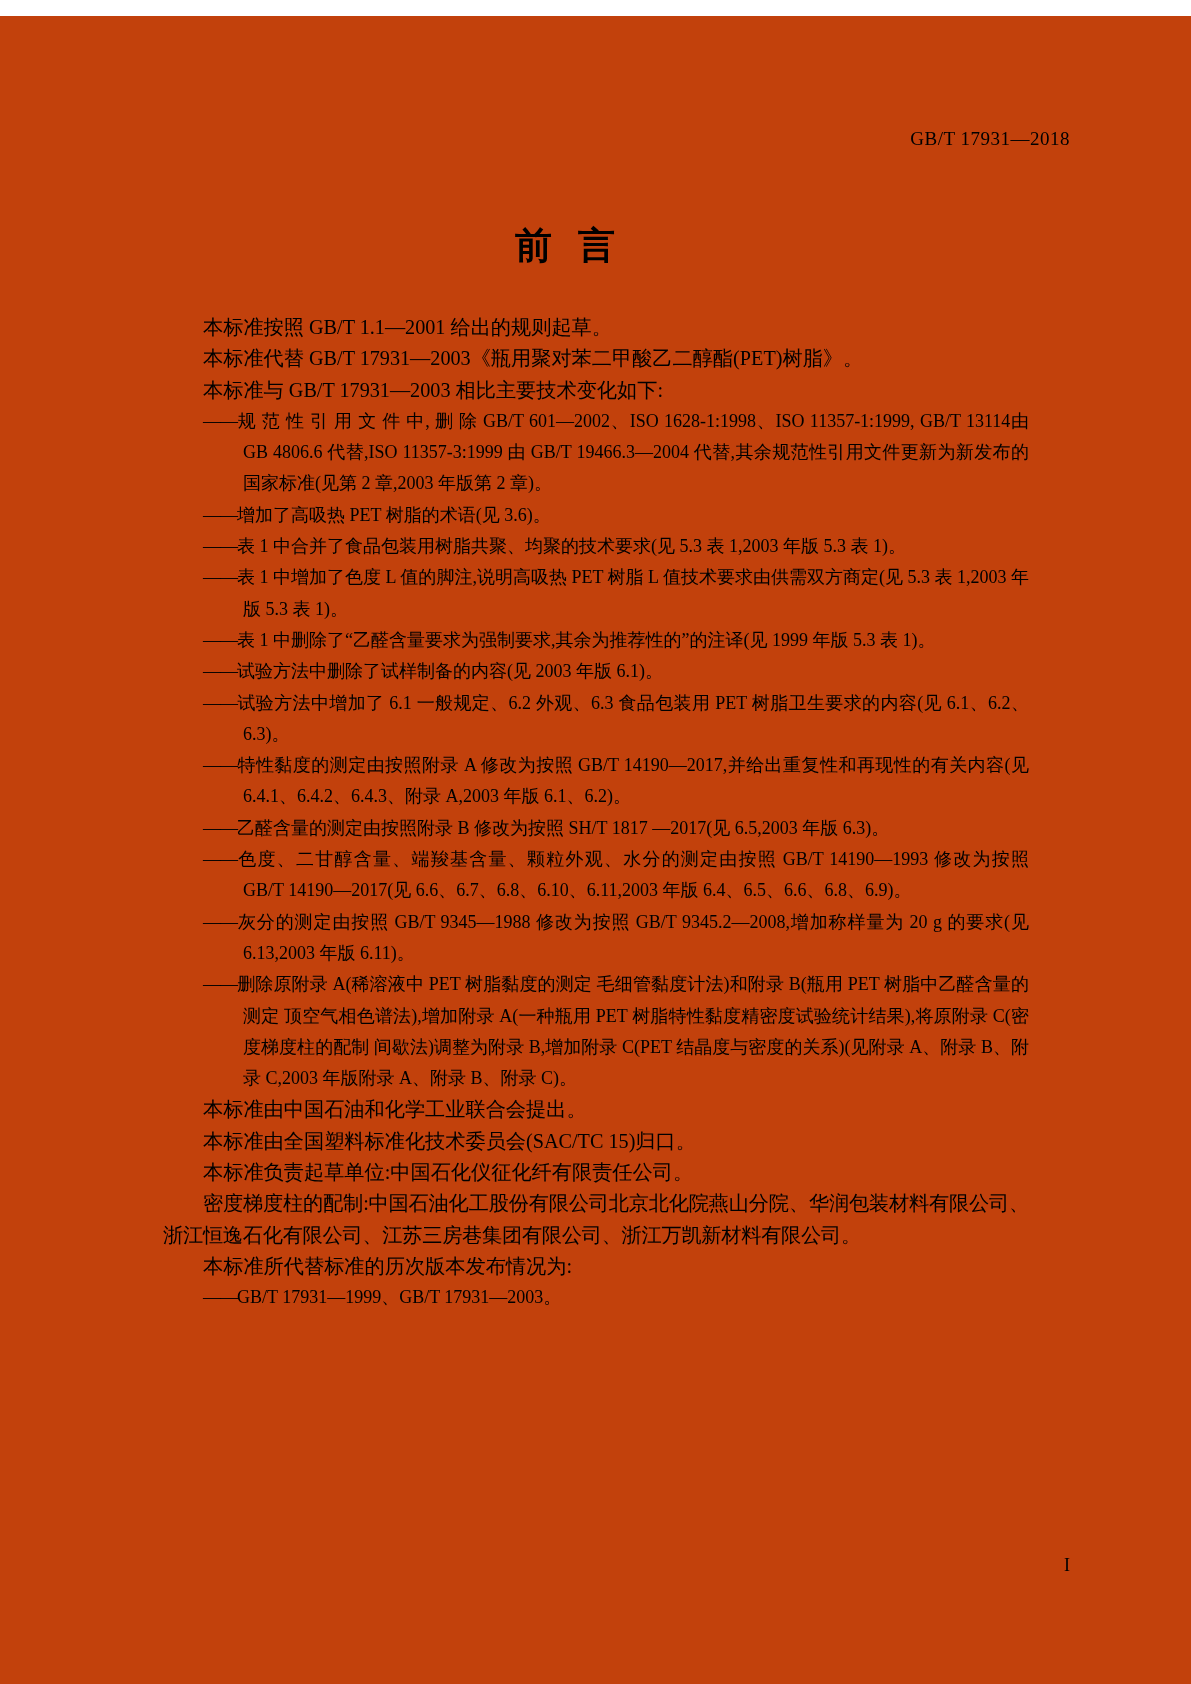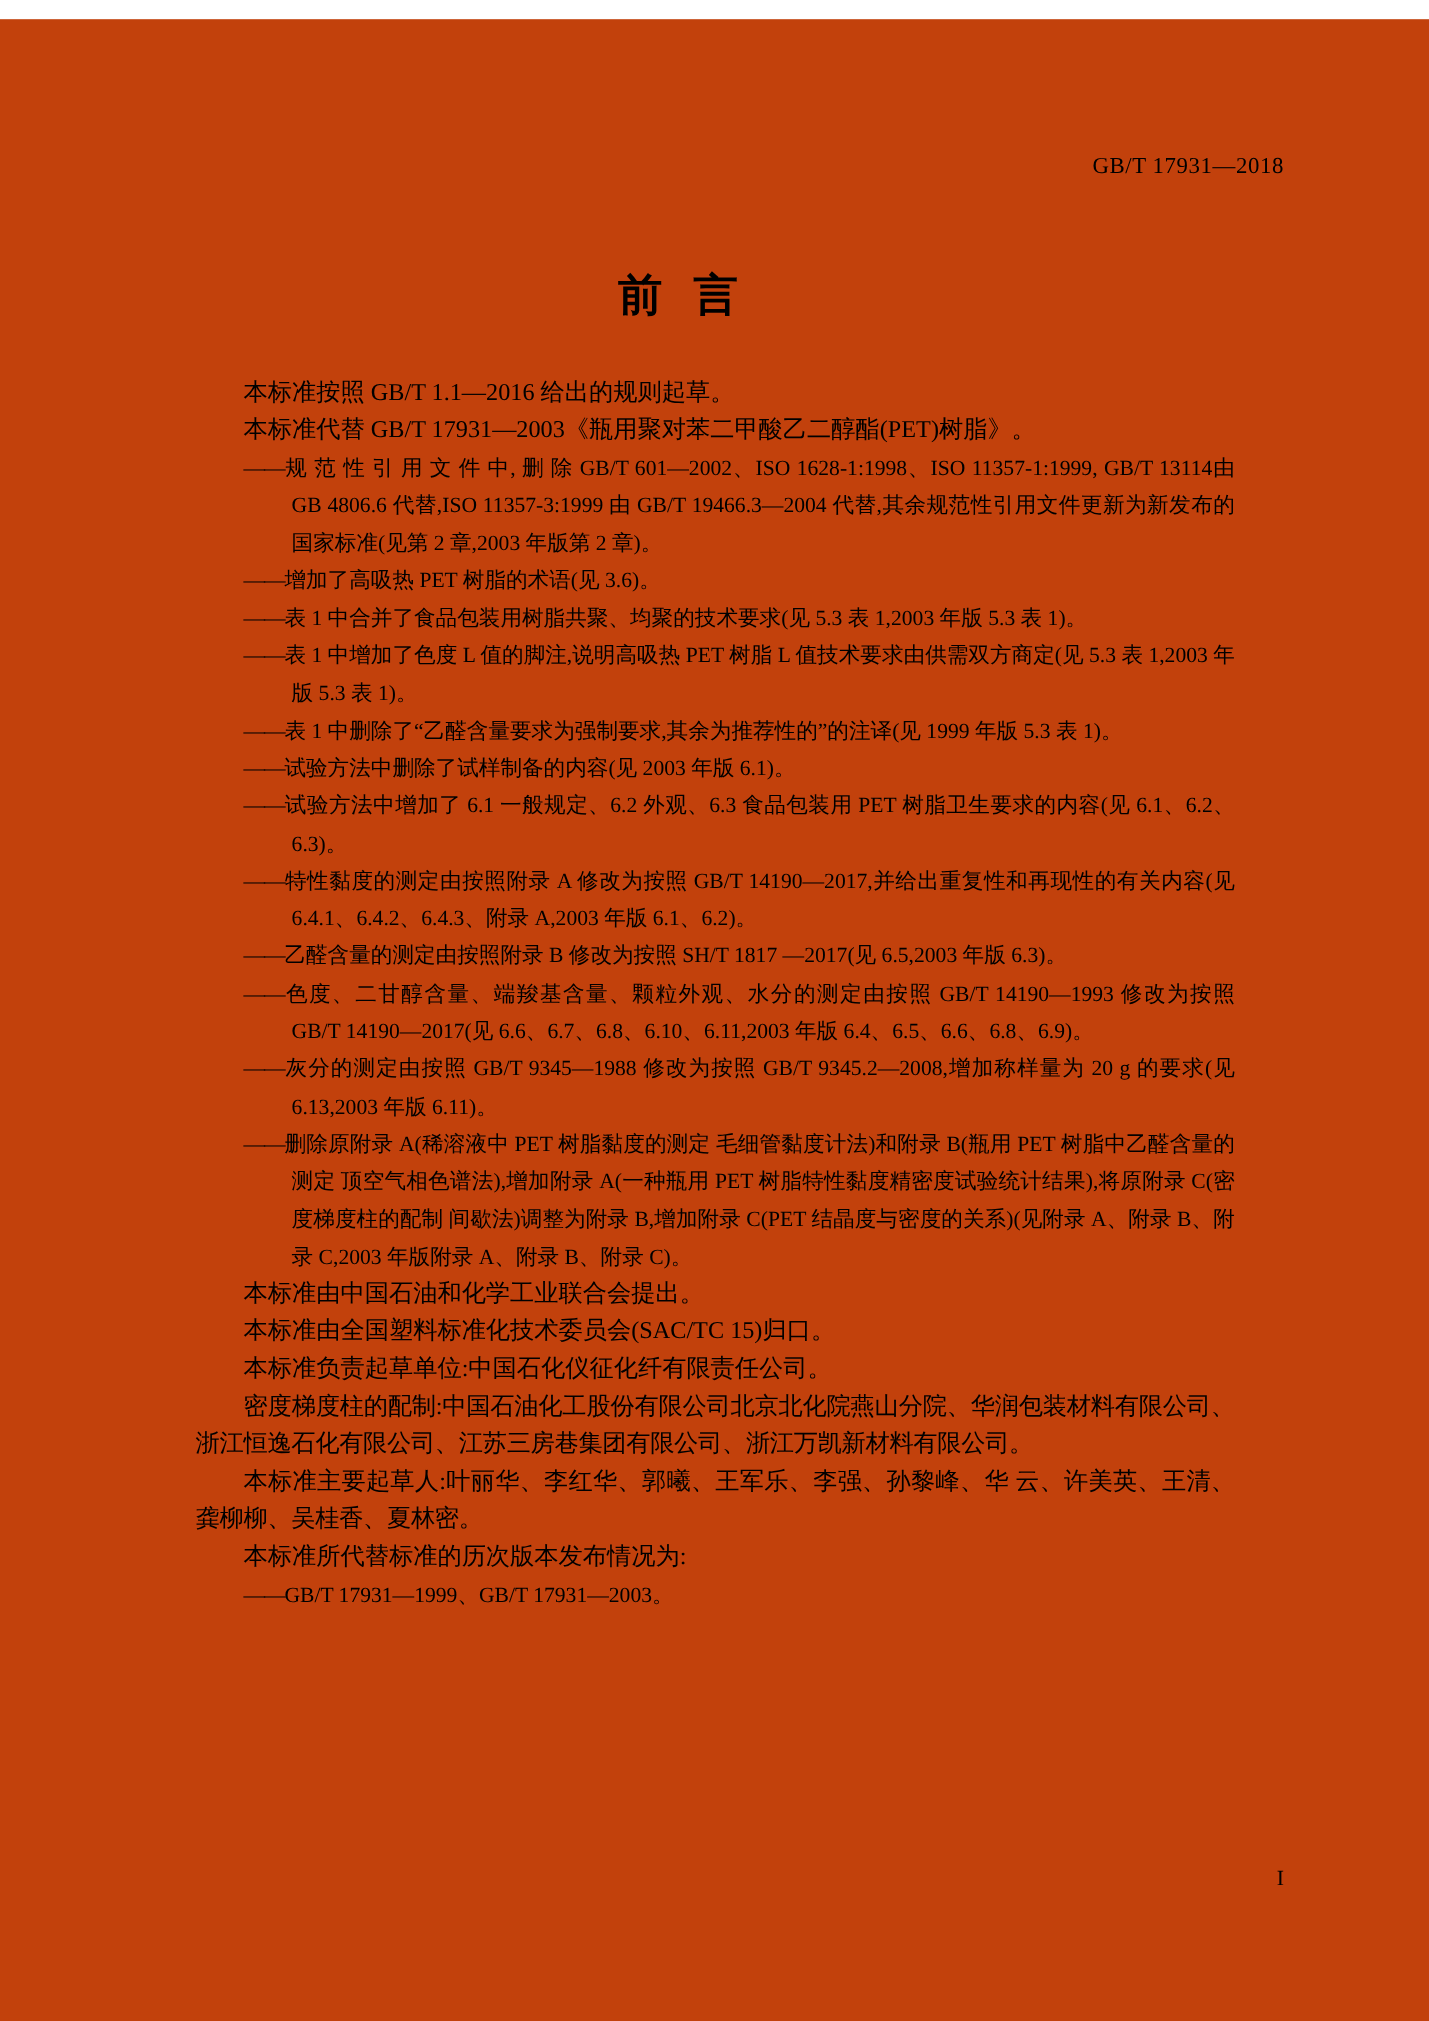--- a/index.html
+++ b/index.html
@@ -94,22 +94,23 @@
 <body>
 
 <div class="page">
 
   <div class="header">GB/T  17931—2018</div>
 
   <div class="title">前言</div>
 
   <div class="body">
 
-    <p class="para indent">本标准按照 GB/T 1.1—2016 给出的规则起草。</p>
+    <p class="para indent">本标准按照 GB/T 1.1—2001 给出的规则起草。</p>
     <p class="para indent">本标准代替 GB/T 17931—2003《瓶用聚对苯二甲酸乙二醇酯(PET)树脂》。</p>
+    <p class="para indent">本标准与 GB/T 17931—2003 相比主要技术变化如下:</p>
 
     <p class="item"><span class="dash">——</span><span>规 范 性 引 用 文 件 中, 删 除  GB/T  601—2002、ISO  1628-1:1998、ISO  11357-1:1999, GB/T 13114由 GB 4806.6 代替,ISO 11357-3:1999 由 GB/T 19466.3—2004 代替,其余规范性引用文件更新为新发布的国家标准(见第 2 章,2003 年版第 2 章)。</span></p>
 
     <p class="item"><span class="dash">——</span><span>增加了高吸热 PET 树脂的术语(见 3.6)。</span></p>
 
     <p class="item"><span class="dash">——</span><span>表 1 中合并了食品包装用树脂共聚、均聚的技术要求(见 5.3 表 1,2003 年版 5.3 表 1)。</span></p>
 
     <p class="item"><span class="dash">——</span><span>表 1 中增加了色度 L 值的脚注,说明高吸热 PET 树脂 L 值技术要求由供需双方商定(见 5.3 表 1,2003 年版 5.3 表 1)。</span></p>
 
     <p class="item"><span class="dash">——</span><span>表 1 中删除了“乙醛含量要求为强制要求,其余为推荐性的”的注译(见 1999 年版 5.3 表 1)。</span></p>
@@ -127,21 +128,20 @@
 
 
     <p class="item"><span class="dash">——</span><span>灰分的测定由按照 GB/T 9345—1988 修改为按照 GB/T 9345.2—2008,增加称样量为 20 g 的要求(见 6.13,2003 年版 6.11)。</span></p>
 
     <p class="item"><span class="dash">——</span><span>删除原附录 A(稀溶液中 PET 树脂黏度的测定 毛细管黏度计法)和附录 B(瓶用 PET 树脂中乙醛含量的测定 顶空气相色谱法),增加附录 A(一种瓶用 PET 树脂特性黏度精密度试验统计结果),将原附录 C(密度梯度柱的配制 间歇法)调整为附录 B,增加附录 C(PET 结晶度与密度的关系)(见附录 A、附录 B、附录 C,2003 年版附录 A、附录 B、附录 C)。</span></p>
 
     <p class="para indent">本标准由中国石油和化学工业联合会提出。</p>
     <p class="para indent">本标准由全国塑料标准化技术委员会(SAC/TC 15)归口。</p>
     <p class="para indent">本标准负责起草单位:中国石化仪征化纤有限责任公司。</p>
     <p class="para indent tight">密度梯度柱的配制:中国石油化工股份有限公司北京北化院燕山分院、华润包装材料有限公司、浙江恒逸石化有限公司、江苏三房巷集团有限公司、浙江万凯新材料有限公司。</p>
-    <p class="para indent tight">本标准主要起草人:叶丽华、李红华、郭曦、王军乐、李强、孙黎峰、华 云、许美英、王清、龚柳柳、吴桂香、夏林密。</p>
     <p class="para indent">本标准所代替标准的历次版本发布情况为:</p>
 
     <p class="item"><span class="dash">——</span><span>GB/T 17931—1999、GB/T 17931—2003。</span></p>
 
   </div>
 
   <div class="folio">I</div>
 
 </div>
 

